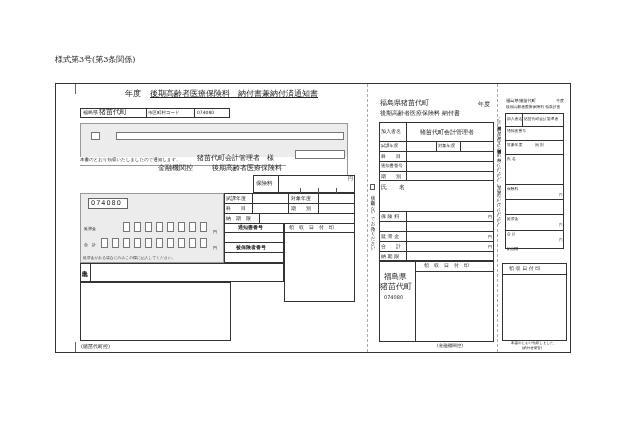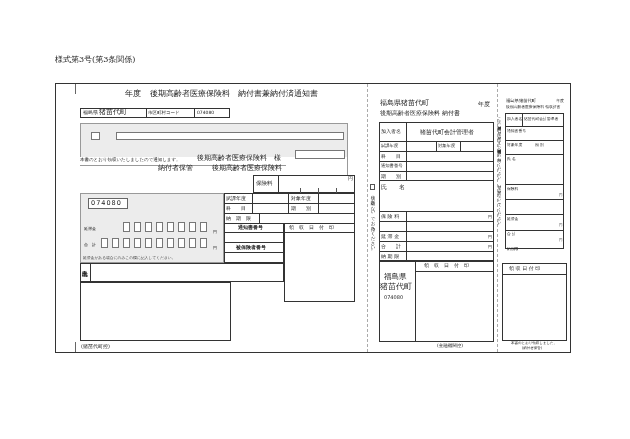--- a/index.html
+++ b/index.html
@@ -24,40 +24,40 @@
 <div class="abs b2" style="left:55px;top:83px;width:516px;height:270px;"></div>
 
 <div class="abs" style="left:75px;top:84px;width:1px;height:10px;background:#666;"></div>
 <div class="abs" style="left:75px;top:342px;width:1px;height:10px;background:#666;"></div>
 
 <div class="abs" style="left:367px;top:84px;width:1px;height:268px;border-left:1px dashed #aaa;"></div>
 <div class="abs" style="left:497px;top:84px;width:1px;height:268px;border-left:1px dashed #aaa;"></div>
 
 <section>
   <div class="t" style="left:125px;top:90px;font-size:8px;">年度</div>
-  <div class="t" style="left:150px;top:90px;font-size:8px;">後期高齢者医療保険料　納付書兼納付済通知書</div>
+  <div class="t" style="left:150px;top:90px;font-size:8px;text-decoration:underline;">後期高齢者医療保険料　納付書兼納付済通知書</div>
 
   <div class="abs b" style="left:80px;top:108px;width:150px;height:10px;"></div>
   <div class="t" style="left:83px;top:110px;font-size:5px;">福島県</div>
   <div class="t" style="left:99px;top:109px;font-size:7px;">猪苗代町</div>
   <div class="abs" style="left:146px;top:108px;width:1px;height:10px;background:#333;"></div>
   <div class="t" style="left:148px;top:111px;font-size:4.5px;">市区町村コード</div>
   <div class="abs" style="left:194px;top:108px;width:1px;height:10px;background:#333;"></div>
   <div class="t" style="left:197px;top:111px;font-size:4.5px;">074080</div>
 
   <div class="abs gray" style="left:80px;top:123px;width:268px;height:34px;border-bottom:none;"></div>
   <div class="abs b" style="left:91px;top:132px;width:9px;height:8px;background:#fff;border-color:#777;"></div>
   <div class="abs" style="left:116px;top:132px;width:228px;height:8px;background:#fff;border:1px solid #777;"></div>
   <div class="abs" style="left:295px;top:150px;width:50px;height:9px;background:#fff;border:1px solid #777;"></div>
   <div class="abs" style="left:347px;top:123px;width:1px;height:52px;background:#999;"></div>
 
   <div class="abs" style="left:80px;top:165px;width:206px;height:1px;background:#999;"></div>
   <div class="t" style="left:80px;top:158px;font-size:4.5px;">本書のとおり領収いたしましたので通知します。</div>
-  <div class="t" style="left:197px;top:155px;font-size:7px;">後期高齢者医療保険料　様</div>
-  <div class="t" style="left:158px;top:165px;font-size:7px;">納付者保管</div>
+  <div class="t" style="left:197px;top:155px;font-size:7px;">猪苗代町会計管理者　様</div>
+  <div class="t" style="left:158px;top:165px;font-size:7px;">金融機関控</div>
   <div class="t" style="left:212px;top:165px;font-size:7px;">後期高齢者医療保険料</div>
 
   <div class="abs b" style="left:253px;top:175px;width:102px;height:18px;"></div>
   <div class="abs" style="left:278px;top:175px;width:1px;height:18px;background:#333;"></div>
   <div class="t" style="left:256px;top:181px;font-size:5.5px;">保険料</div>
   <div class="t" style="left:348px;top:176px;font-size:5px;">円</div>
   <div class="abs" style="left:300px;top:188px;width:1px;height:5px;background:#555;"></div>
   <div class="abs" style="left:318px;top:188px;width:1px;height:5px;background:#555;"></div>
   <div class="abs" style="left:336px;top:188px;width:1px;height:5px;background:#555;"></div>
   <div class="abs" style="left:279px;top:176px;width:75px;height:16px;"></div>

